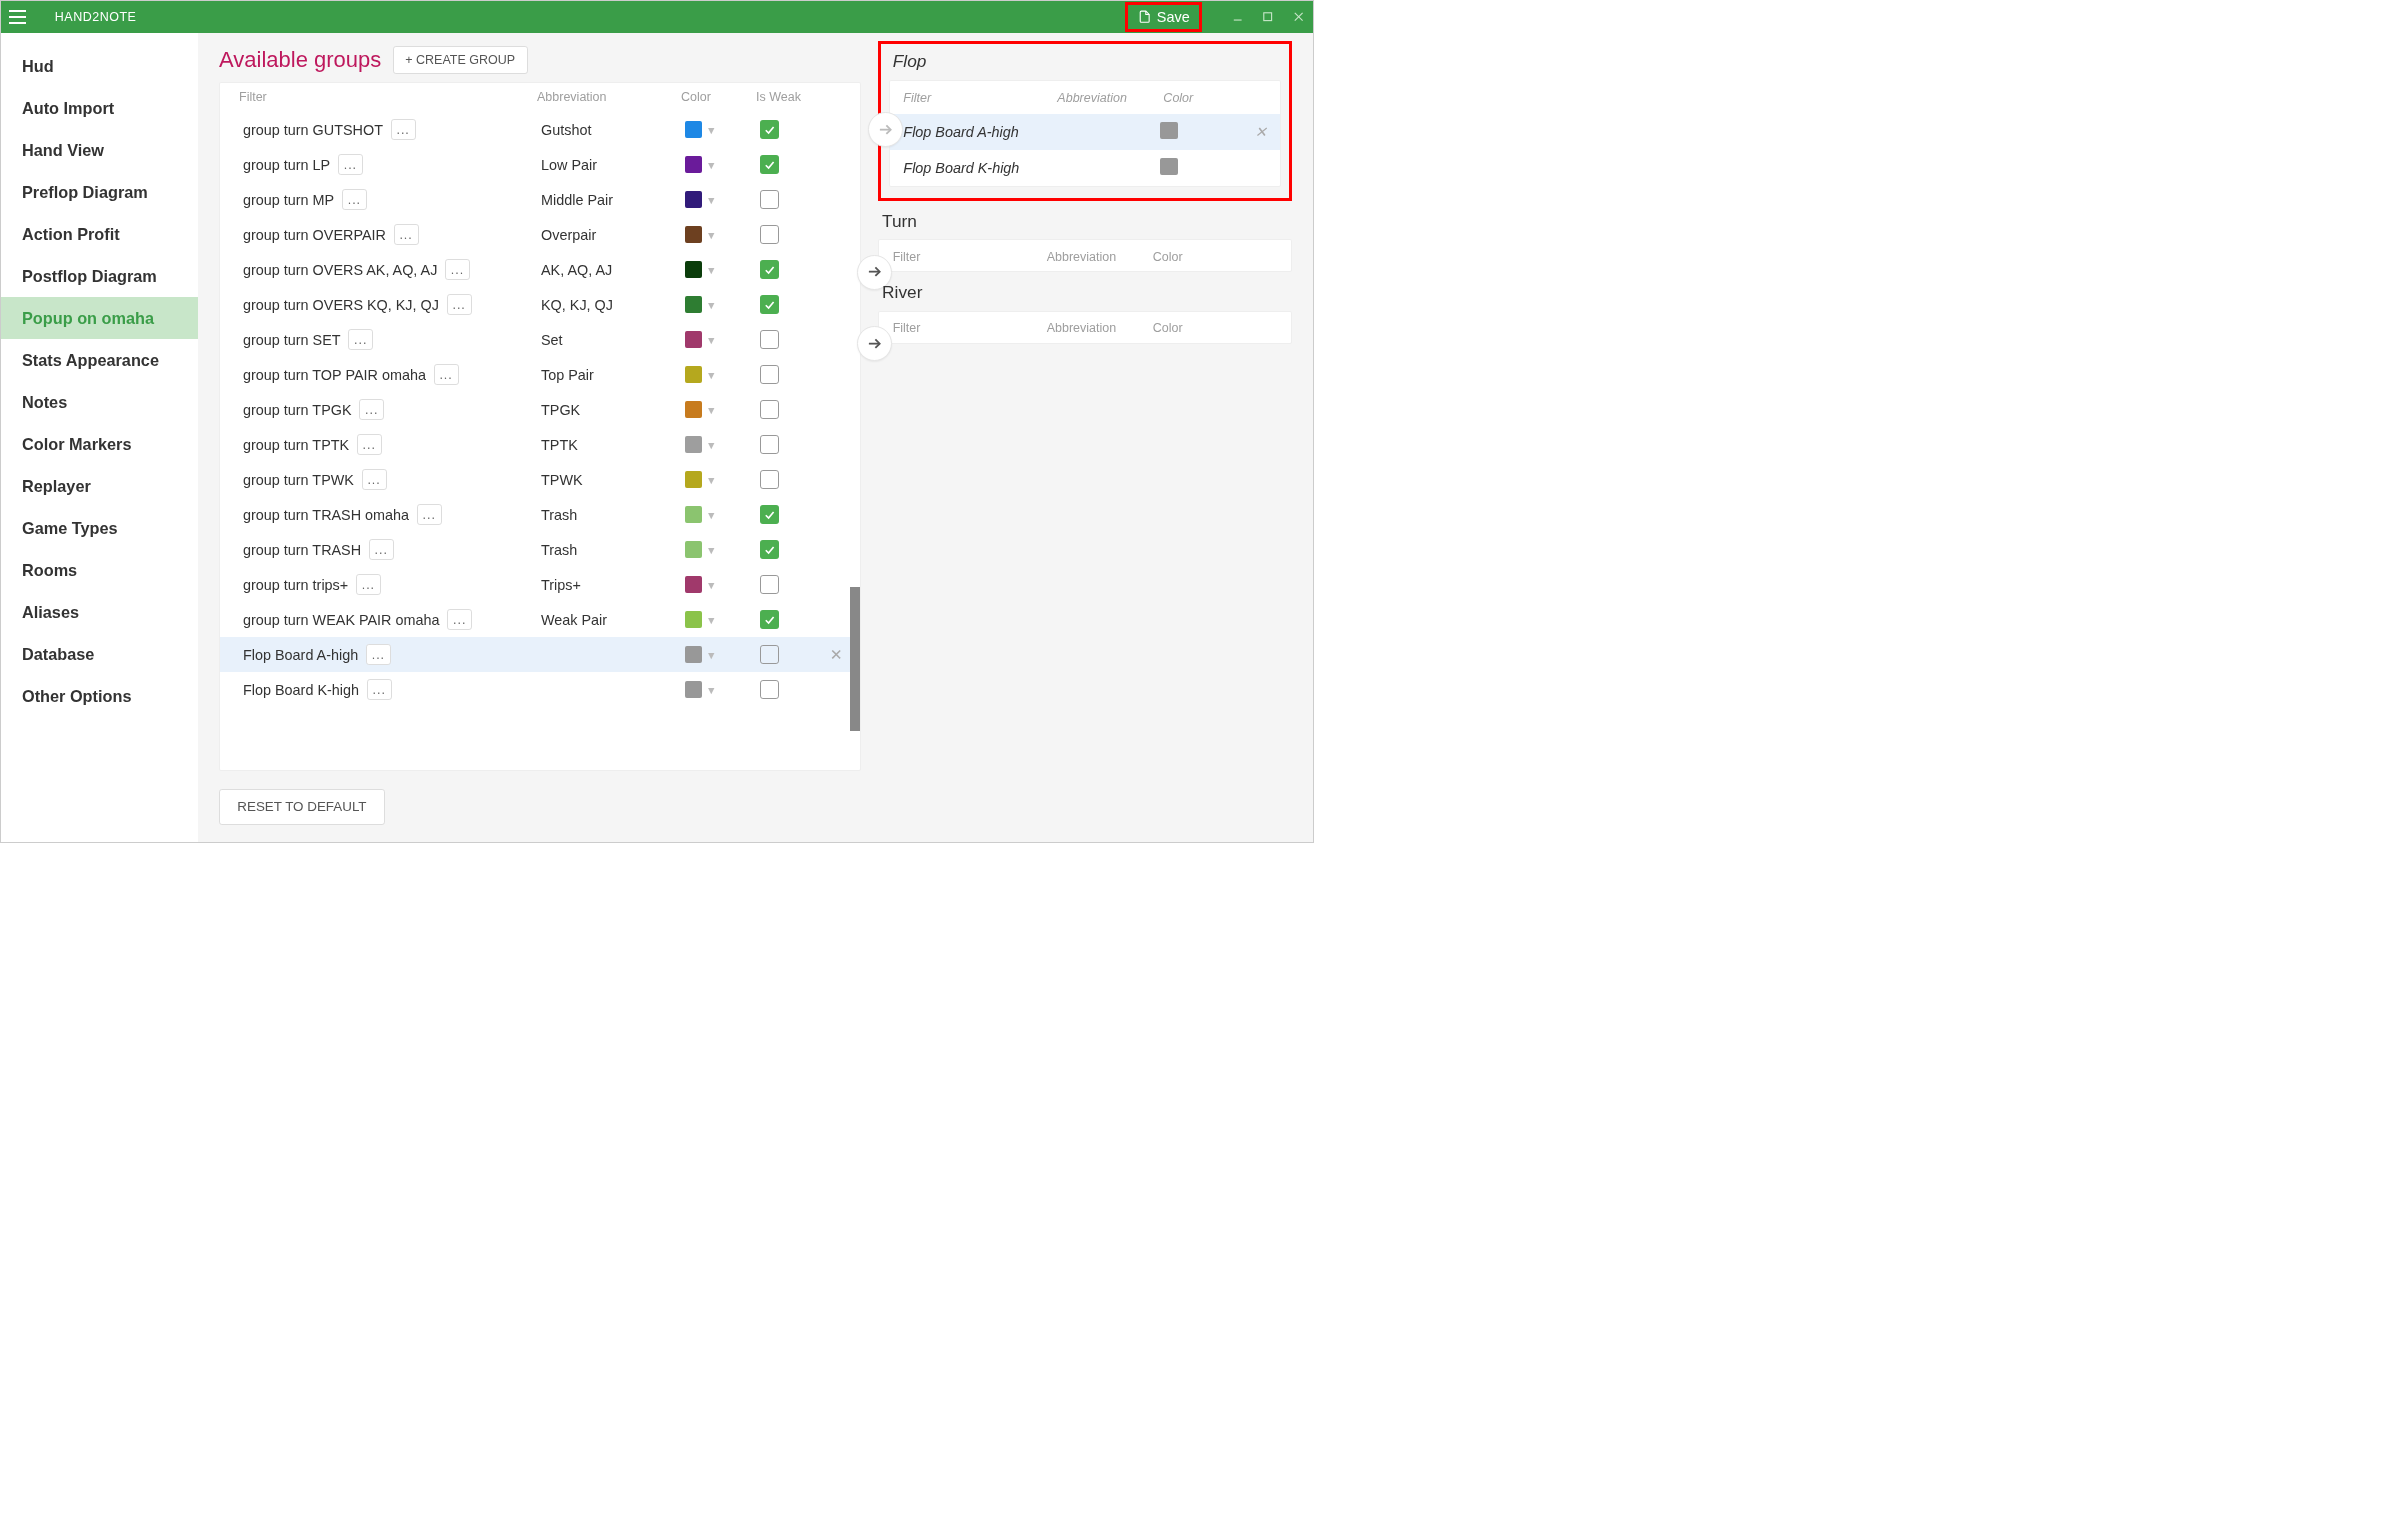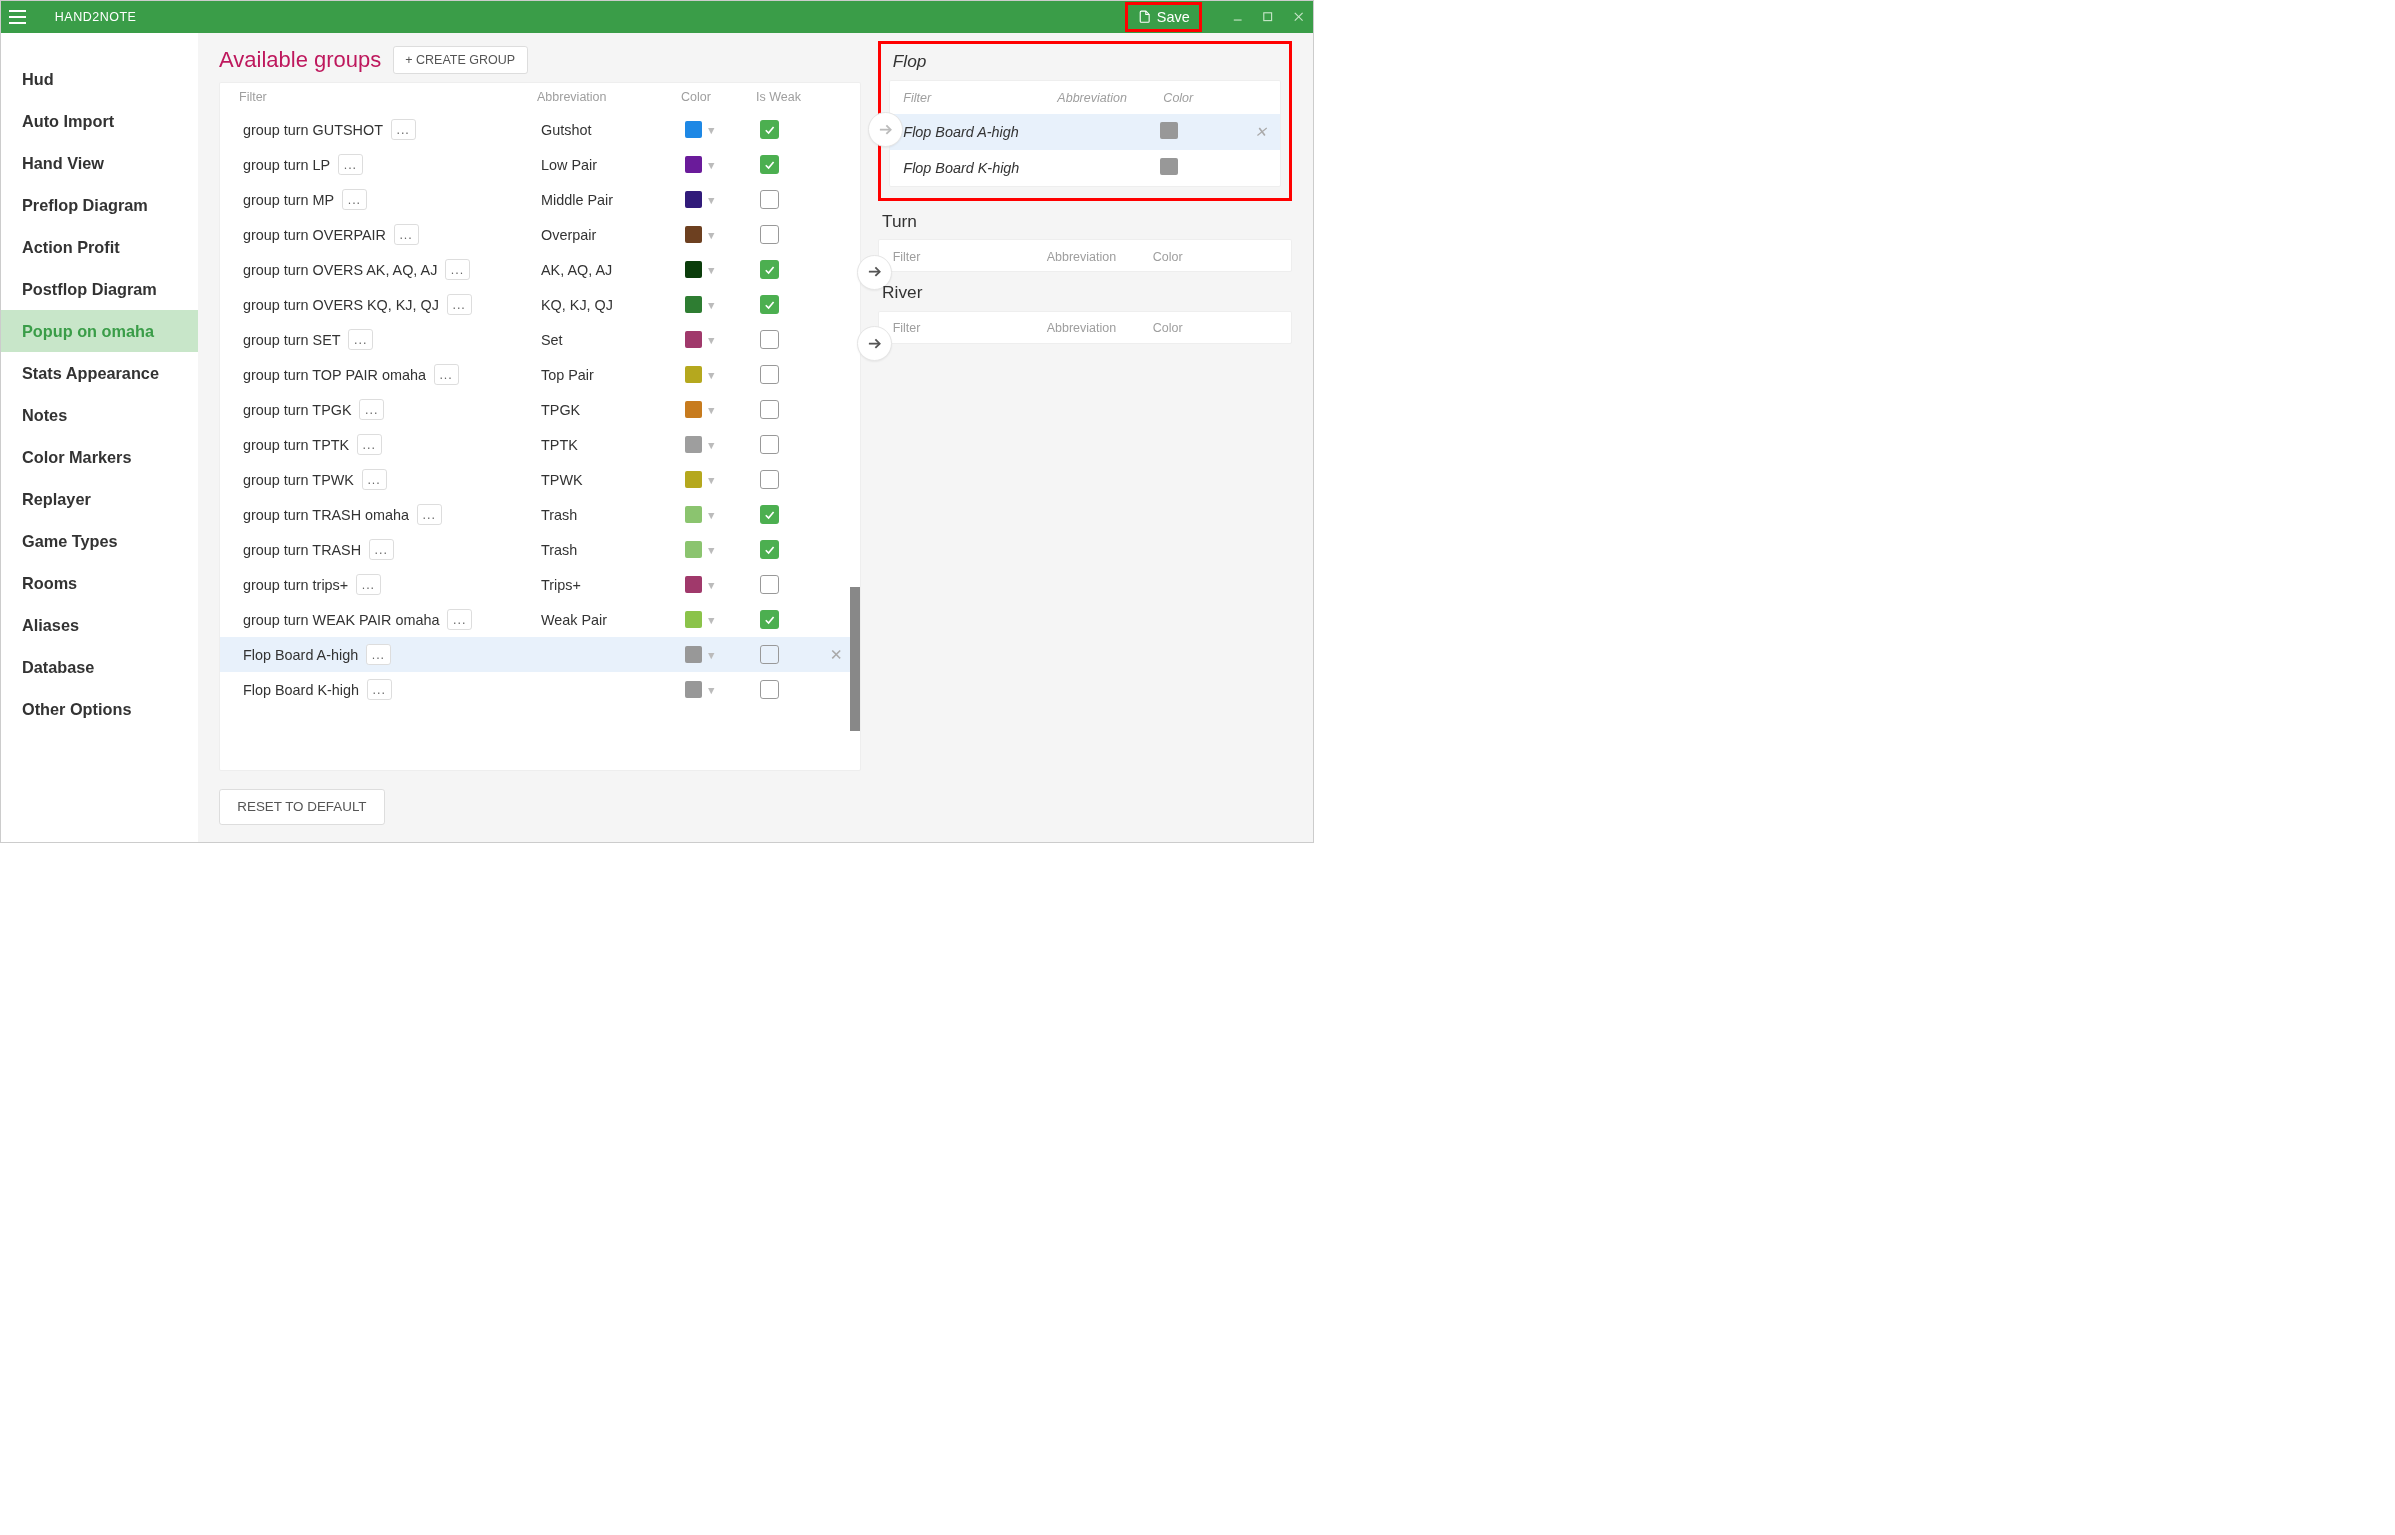--- a/index.html
+++ b/index.html
@@ -77,21 +77,21 @@
 
 
 .main {
   flex:1;
   display:flex;
   overflow:hidden;
 }
 .sidebar {
   width:197px;
   background:#fff;
-  padding-top:25px;
+  padding-top:12px;
 }
 .sidebar .sb-item {
   padding:11.5px 21px;
   font-size:16.3px;
   font-weight:700;
   color:#333;
   cursor:pointer;
 }
 .sidebar .sb-item.active {
   background:#c8e6c9;

